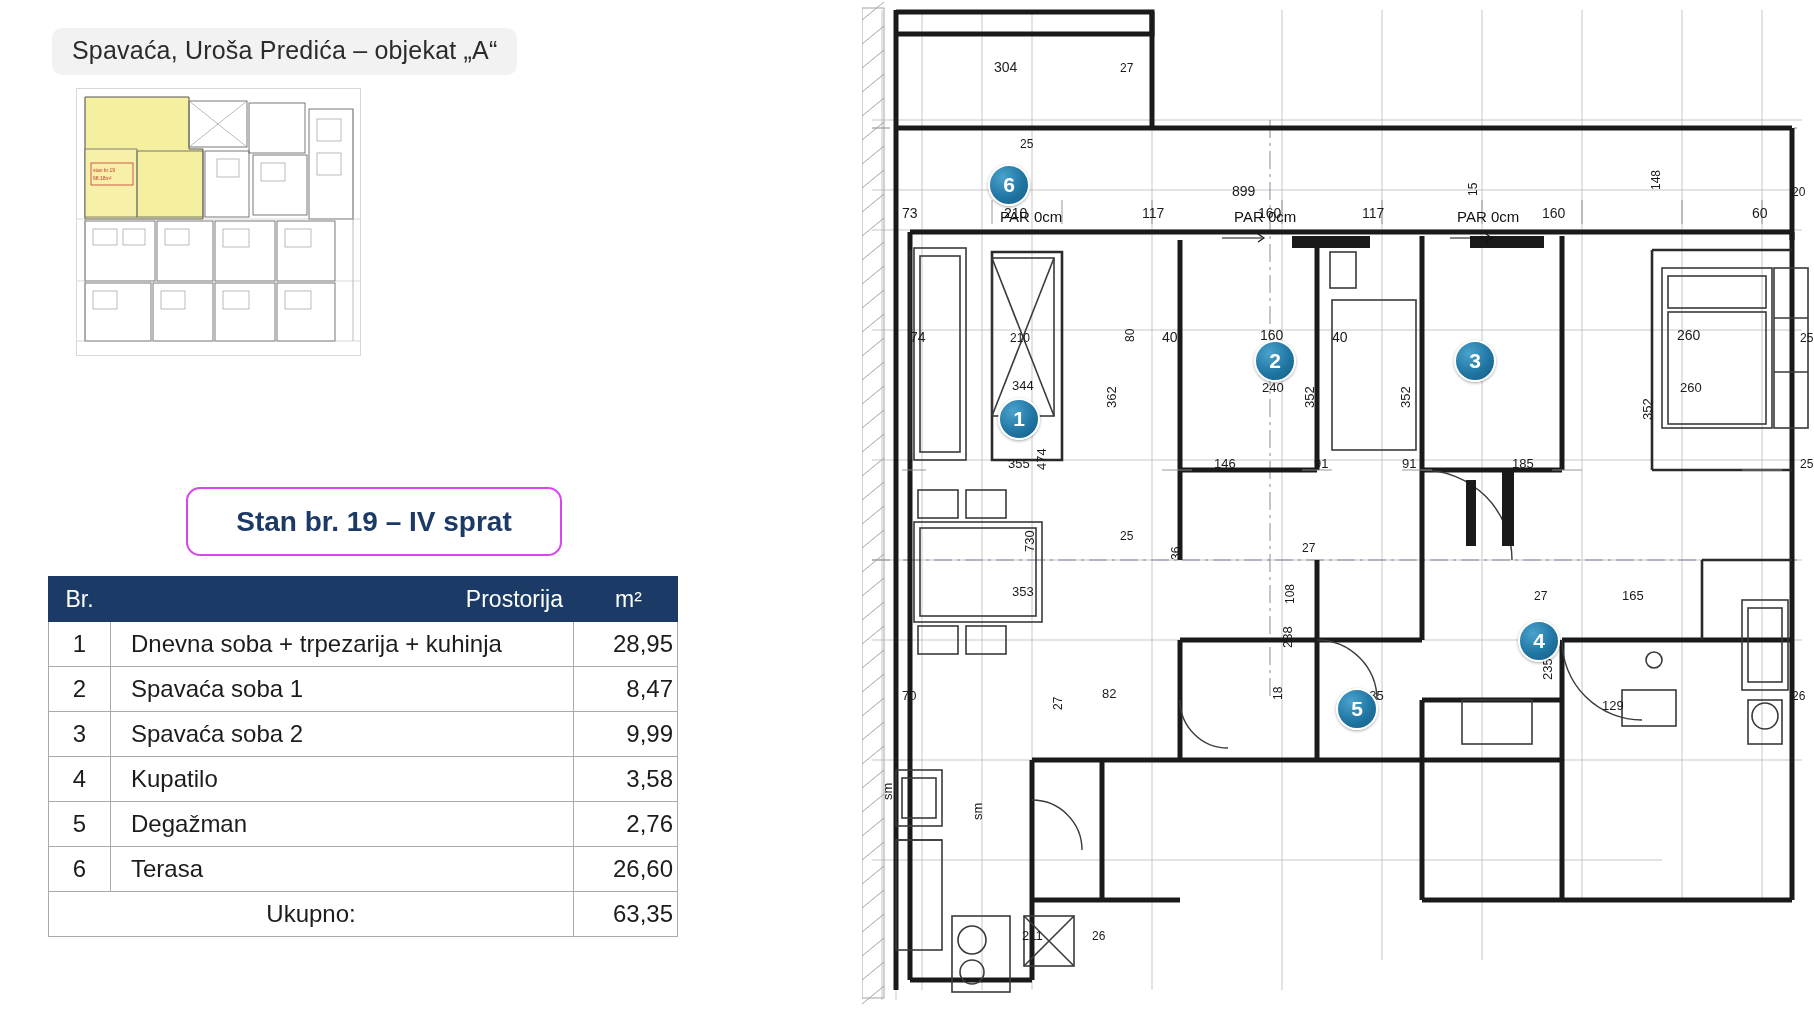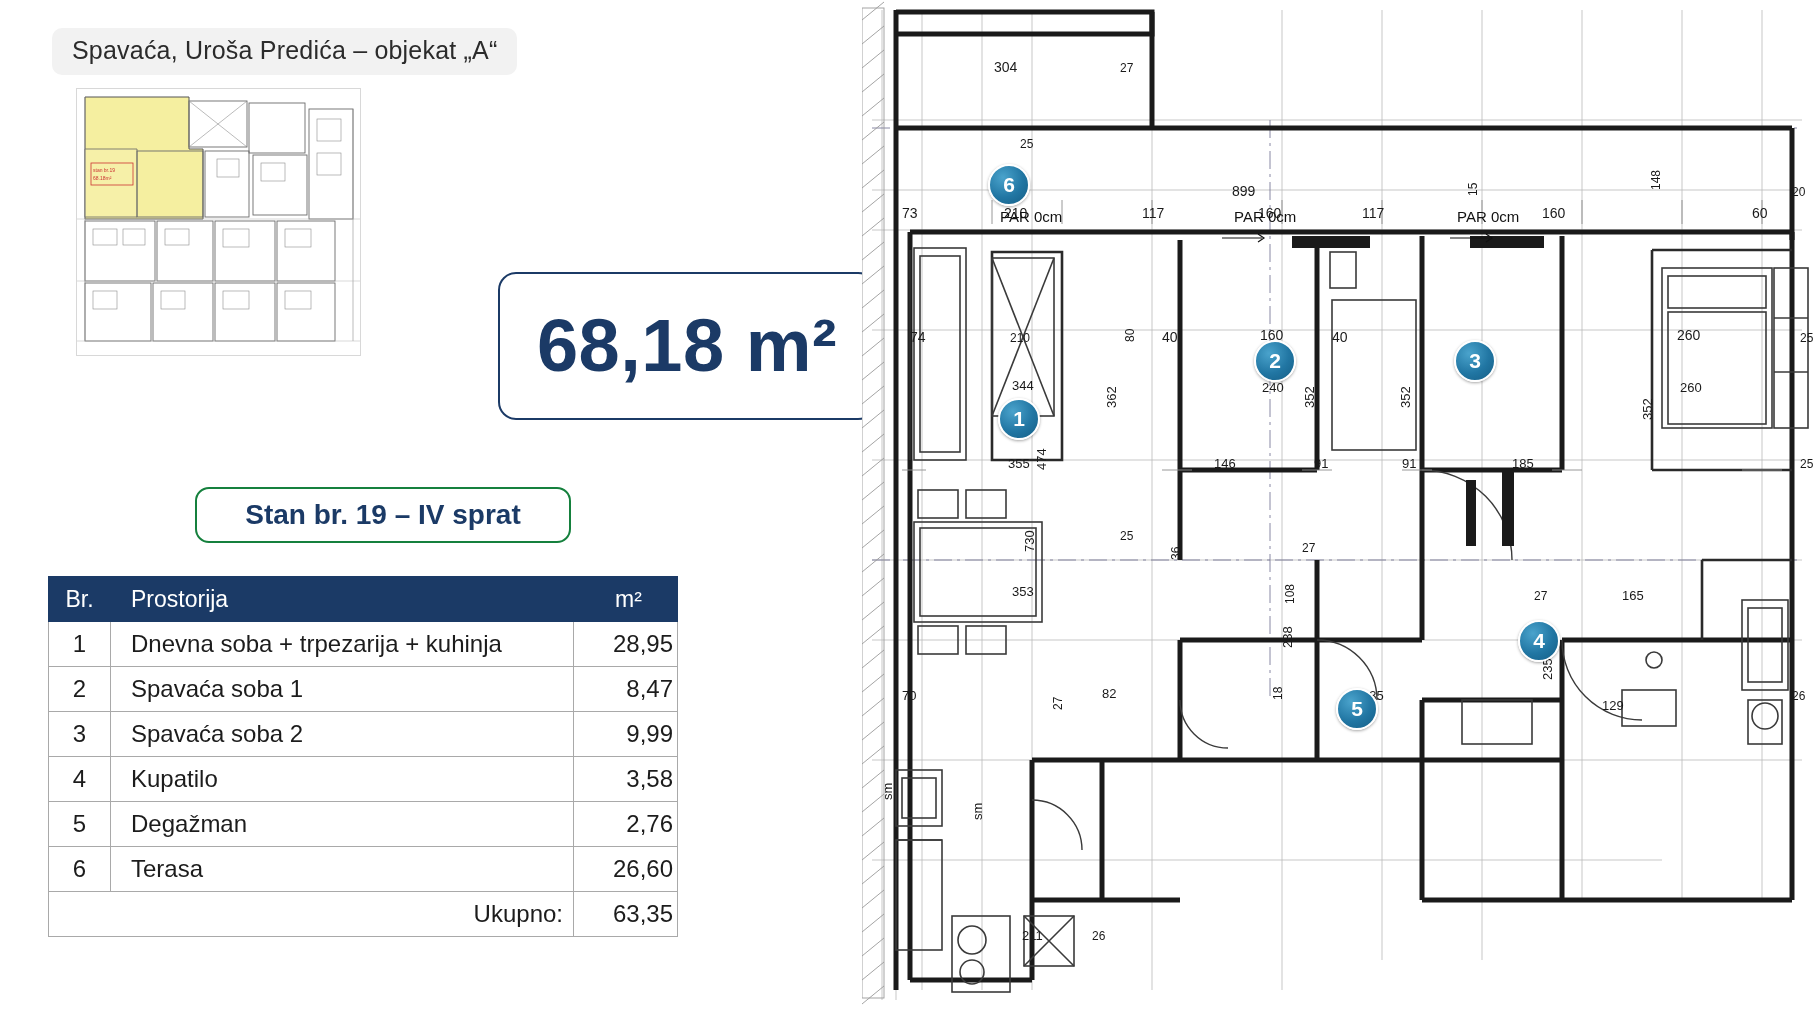--- a/index.html
+++ b/index.html
@@ -63,23 +63,23 @@
     font-weight: bold;
     color: #1b3a66;
     letter-spacing: 0.5px;
     line-height: 1;
     white-space: nowrap;
   }
 
   
   #apt-badge {
     position: absolute;
-    left: 195px; top: 487px;
-    width: 376px; height: 56px;
-    border: 2px solid #15803d;
+    left: 186px; top: 487px;
+    width: 376px; height: 69px;
+    border: 2px solid #d946ef;
     border-radius: 14px;
     background: #ffffff;
     display: flex;
     align-items: center;
     justify-content: center;
   }
   #apt-badge .apt-text {
     font-size: 28px;
     font-weight: bold;
     color: #1b3a66;
@@ -107,21 +107,21 @@
     font-size: 23px;
     border: 1px solid #1b3a66;
   }
   #room-table .c-num { width: 62px; text-align: center; margin-top: 20px; }
   #room-table .c-name { text-align: left; padding-left: 20px; }
   #room-table .c-area { width: 104px; text-align: right; padding-right: 4px; }
   #room-table tfoot td {
     font-size: 24px;
   }
   #room-table tfoot .c-total-label {
-    text-align: right;
+    text-align: center;
     padding-left: 10px;
   }
 
   
   #plan-panel {
     position: absolute;
     left: 862px; top: 0;
     width: 952px; height: 1020px;
     overflow: hidden;
   }
@@ -215,33 +215,30 @@
           <line x1="276" y1="20" x2="276" y2="252"></line>
         </g>
         <g stroke="#b0b0b0" stroke-width="0.5">
           <line x1="0" y1="130" x2="285" y2="130"></line>
           <line x1="0" y1="192" x2="285" y2="192"></line>
           <line x1="0" y1="252" x2="285" y2="252"></line>
         </g>
       </svg>
     </div>
 
-    <div id="area-badge">
-      <span class="area-text">68,18 m²</span>
-    </div>
 
     <div id="apt-badge">
       <span class="apt-text">Stan br. 19 – IV sprat</span>
     </div>
 
     <table id="room-table">
       <thead>
         <tr>
           <th class="c-num">Br.</th>
-          <th class="c-name" style="text-align:left">Prostorija</th>
+          <th class="c-name" style="text-align:right">Prostorija</th>
           <th class="c-area" style="text-align:center">m²</th>
         </tr>
       </thead>
       <tbody id="rooms-body">
           <tr>
             <td class="c-num">1</td>
             <td class="c-name">Dnevna soba + trpezarija + kuhinja</td>
             <td class="c-area">28,95</td>
           </tr>
           <tr>

